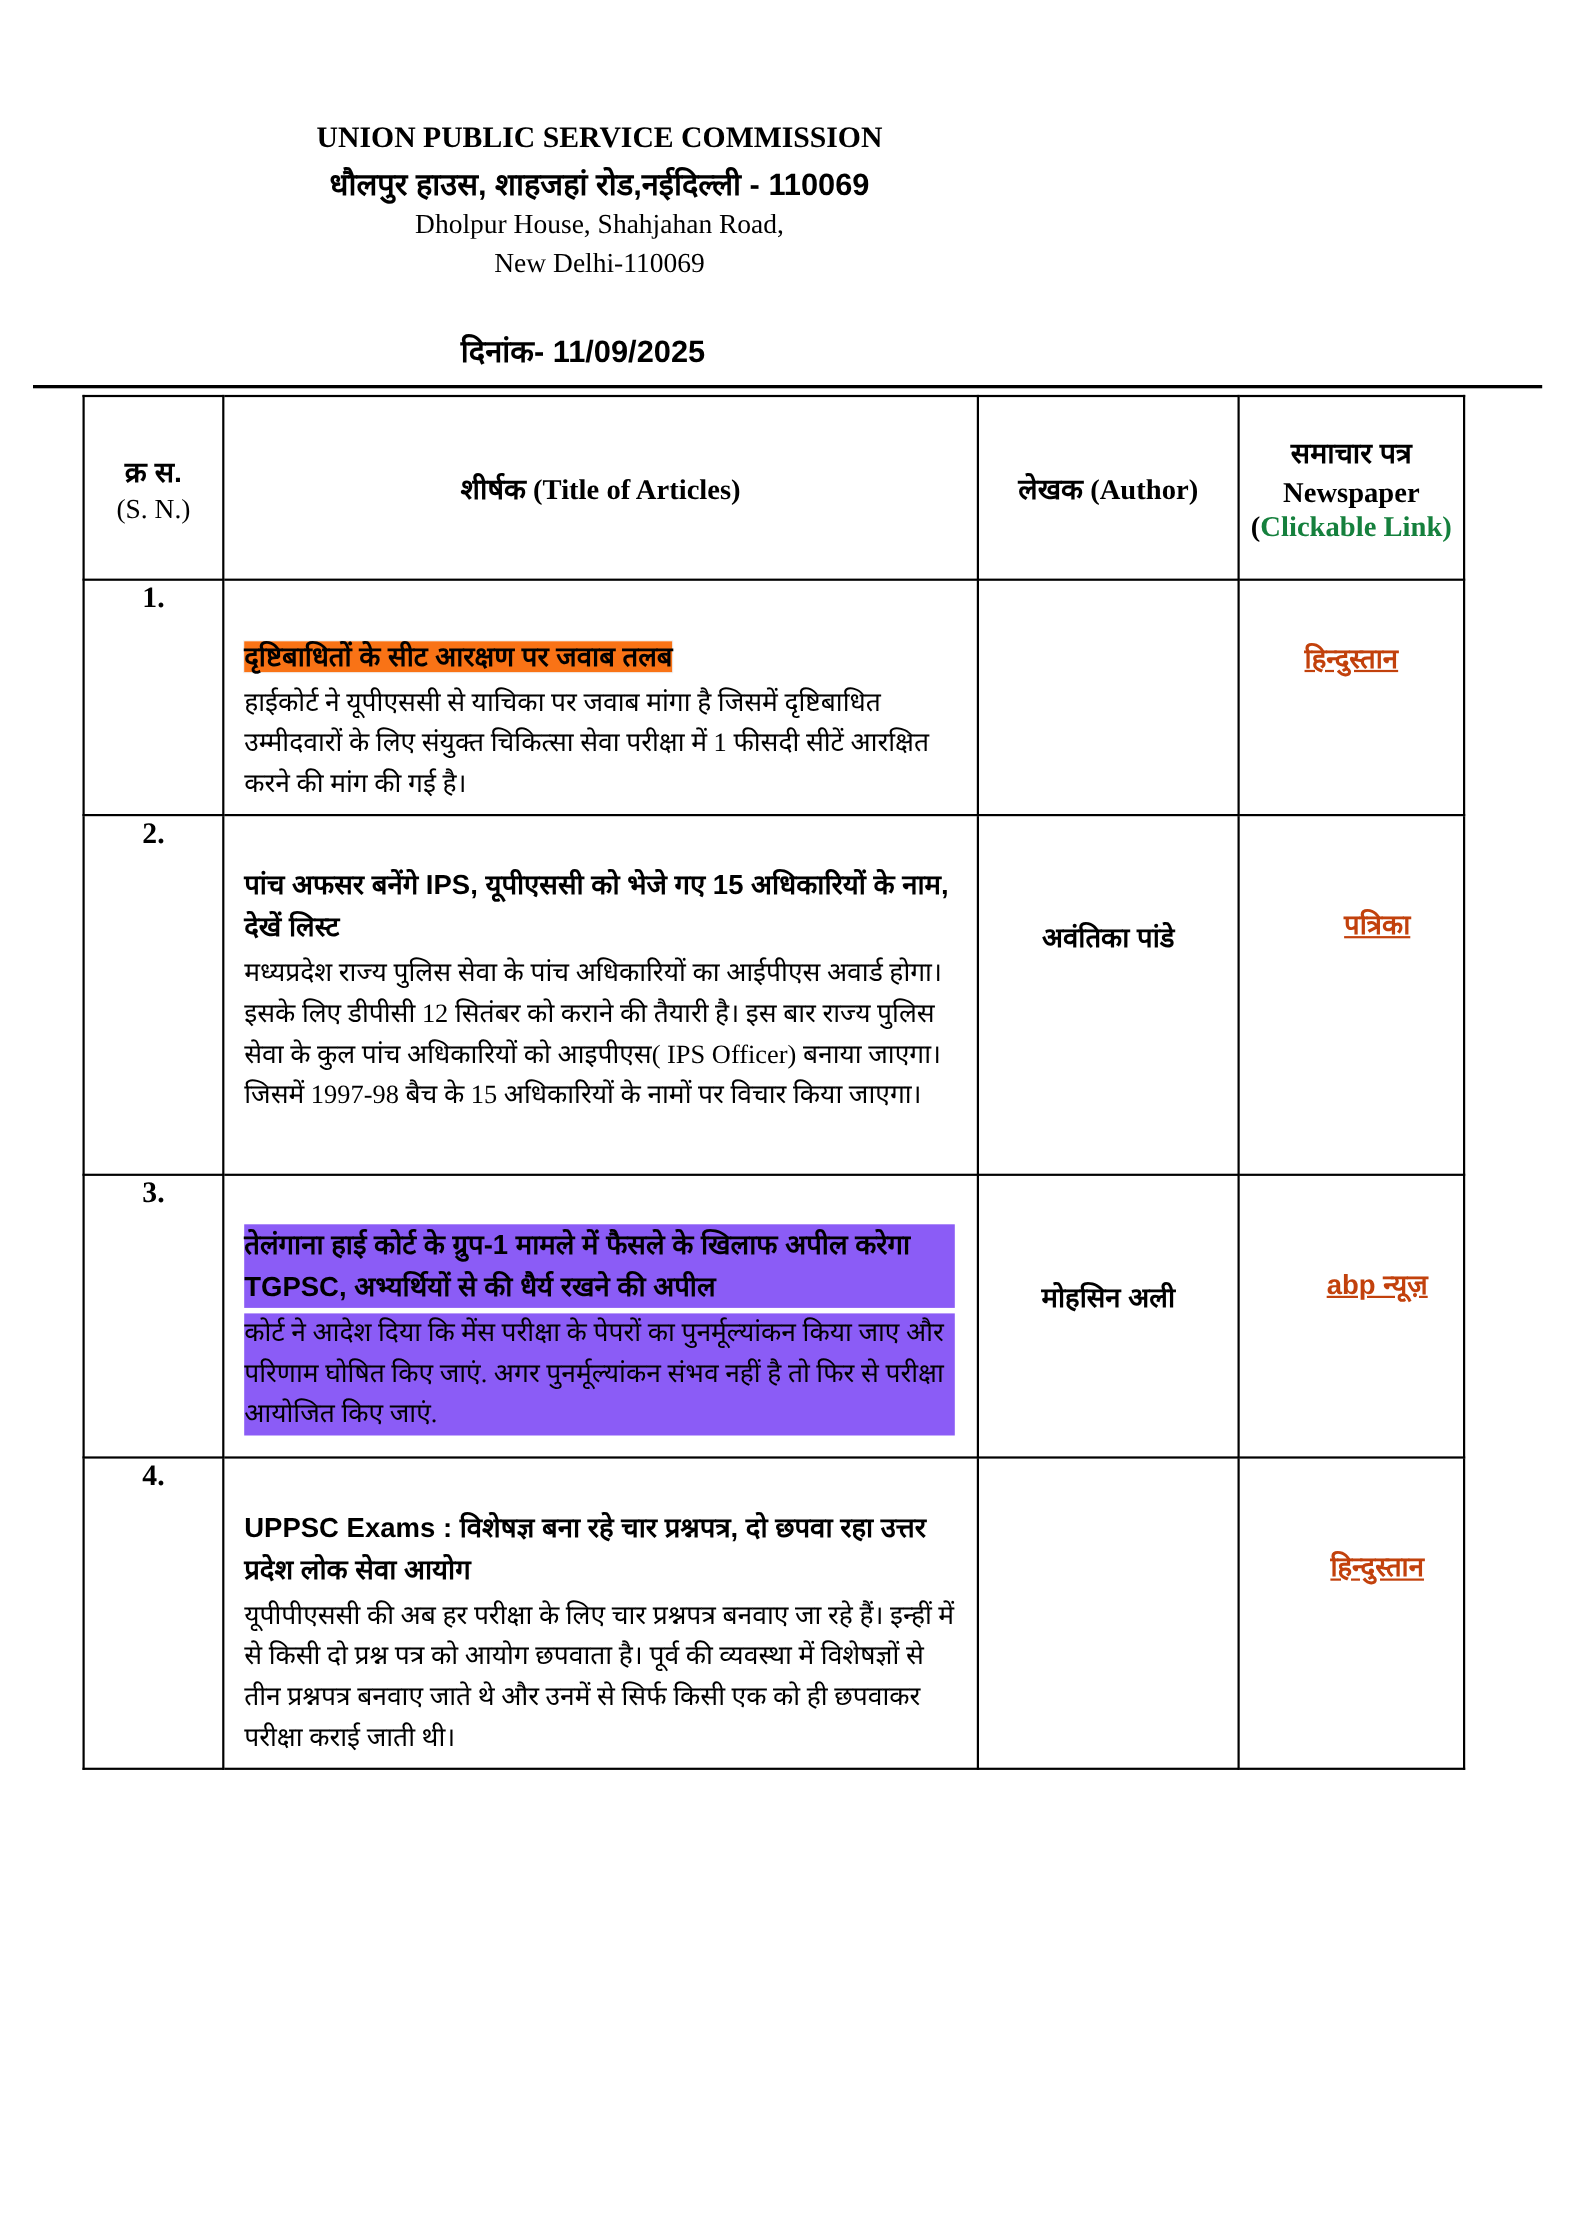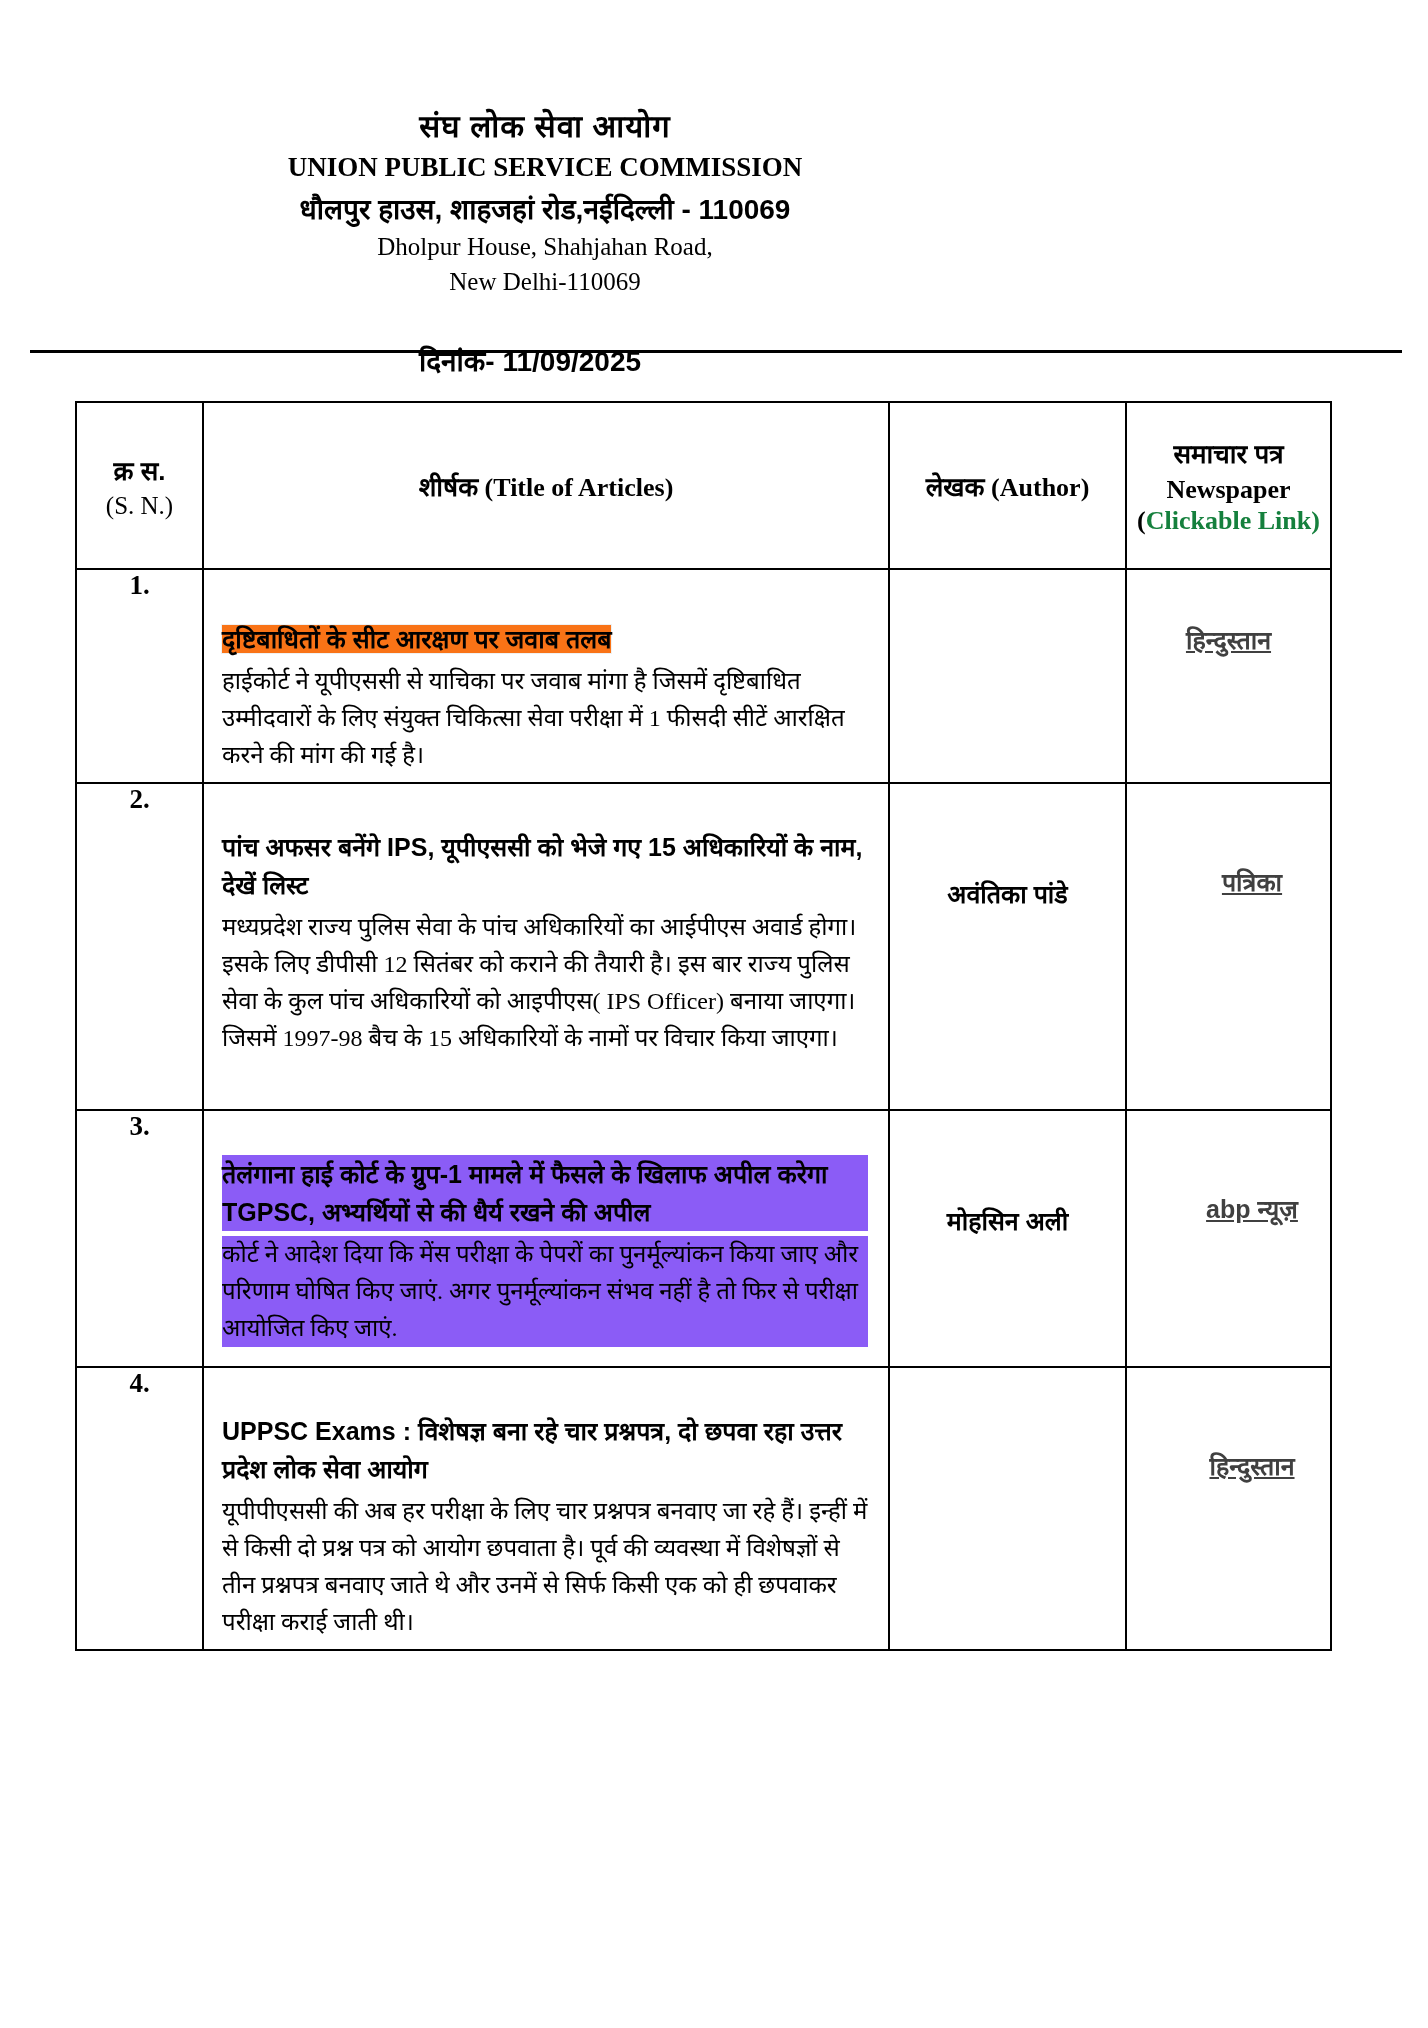--- a/index.html
+++ b/index.html
@@ -63,27 +63,26 @@
   tr.r1 td.title-cell { padding-top:50px; }
   .art-title { font-size:25px; font-weight:bold; line-height:38px; }
   .art-sum   { font-size:24px; line-height:37px; margin-top:5px; }
   .hl-soft .art-title { background:#f97316; box-shadow:0 0 0 1px #f0f0f0; display:inline; }
   .hl-gray .art-title, .hl-gray .art-sum { background:#8b5cf6; }
 
   td.auth-cell { text-align:center; padding-top:92px; font-weight:bold; font-size:25px; }
   tr.r1 td.auth-cell { padding-top:48px; }
   td.np-cell { text-align:center; padding-top:52px; }
   tr.r2 td.np-cell, tr.r3 td.np-cell, tr.r4 td.np-cell { padding-top:80px;padding-left:47px; }
-  .np-link { color:#404040; font-weight:bold; font-size:25px; text-decoration:underline; cursor:pointer; }
+  .np-link { color:#c2410c; font-weight:bold; font-size:25px; text-decoration:underline; cursor:pointer; }
 </style>
 </head>
 <body>
 
 <div class="doc-header">
-  <div class="org-hi hi">संघ लोक सेवा आयोग</div>
   <div class="org-en">UNION PUBLIC SERVICE COMMISSION</div>
   <div class="addr-hi hi">धौलपुर हाउस, शाहजहां रोड,नईदिल्ली - 110069</div>
   <div class="addr-en">Dholpur House, Shahjahan Road,</div>
   <div class="addr-en">New Delhi-110069</div>
 </div>
 
 <div class="divider"></div>
 
 <div class="subheader">
   <div class="doc-date hi">दिनांक- 11/09/2025</div>

